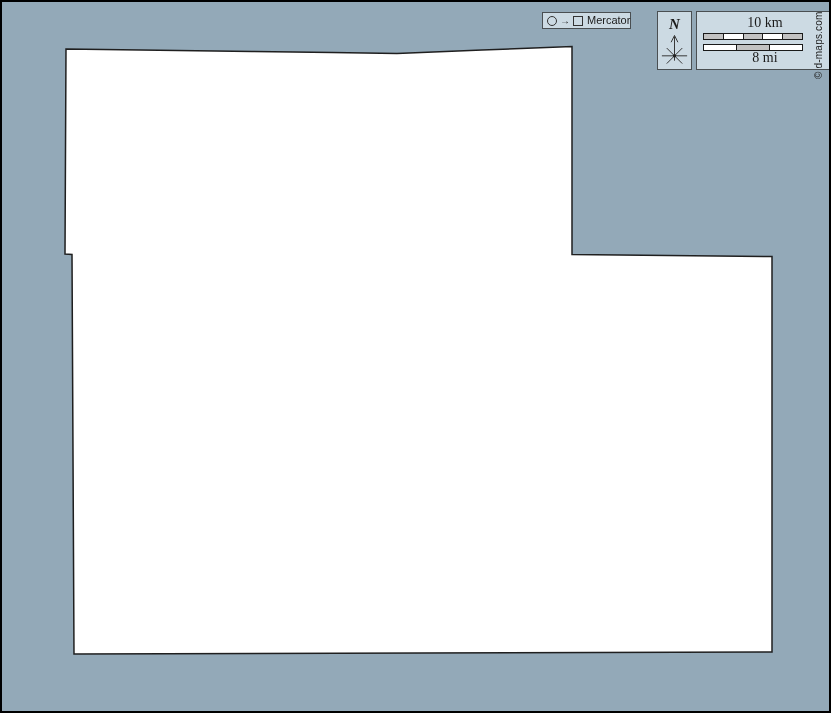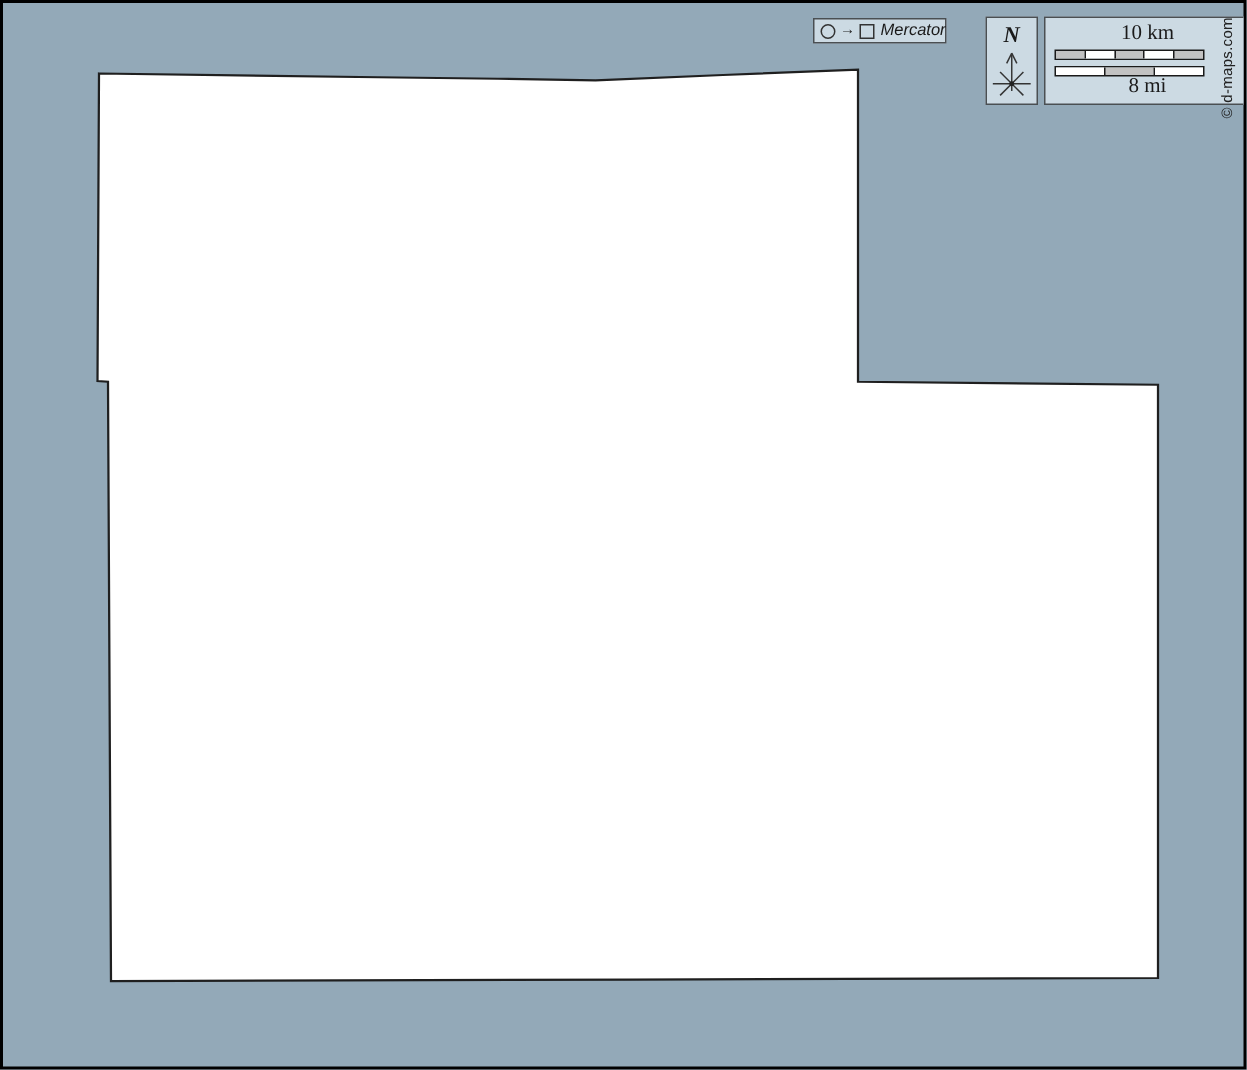--- a/index.html
+++ b/index.html
@@ -30,21 +30,21 @@
     position:absolute;left:540px;top:10px;
     width:89px;height:17px;box-sizing:border-box;
     background:var(--panel);
     border:1px solid var(--panel-border);
     display:flex;align-items:center;gap:3px;
     padding:0 4px;
   }
   .glyph-circle{width:8px;height:8px;border:1px solid #333;border-radius:50%;flex:0 0 auto;background:transparent;}
   .glyph-square{width:8px;height:8px;border:1px solid #333;flex:0 0 auto;background:transparent;}
   .glyph-arrow{font-size:10px;line-height:1;color:#222;flex:0 0 auto;transform:translateY(-0.5px);}
-  .proj-label{font-size:11px;color:var(--ink);line-height:1;padding-left:1px;font-style:italic;}
+  .proj-label{font-size:11px;color:var(--ink);line-height:1;padding-left:1px;}
 
   
   .compass{
     position:absolute;left:655px;top:9px;
     width:35px;height:59px;box-sizing:border-box;
     background:var(--panel);
     border:1px solid var(--panel-border);
     text-align:center;
   }
   .north{

